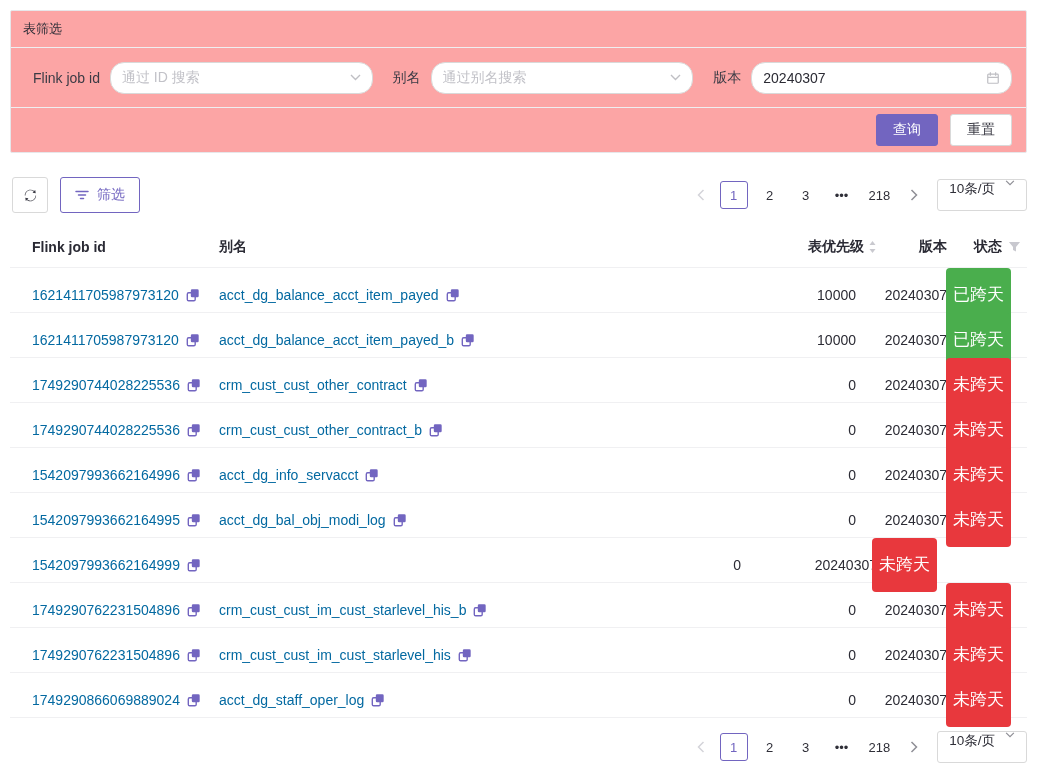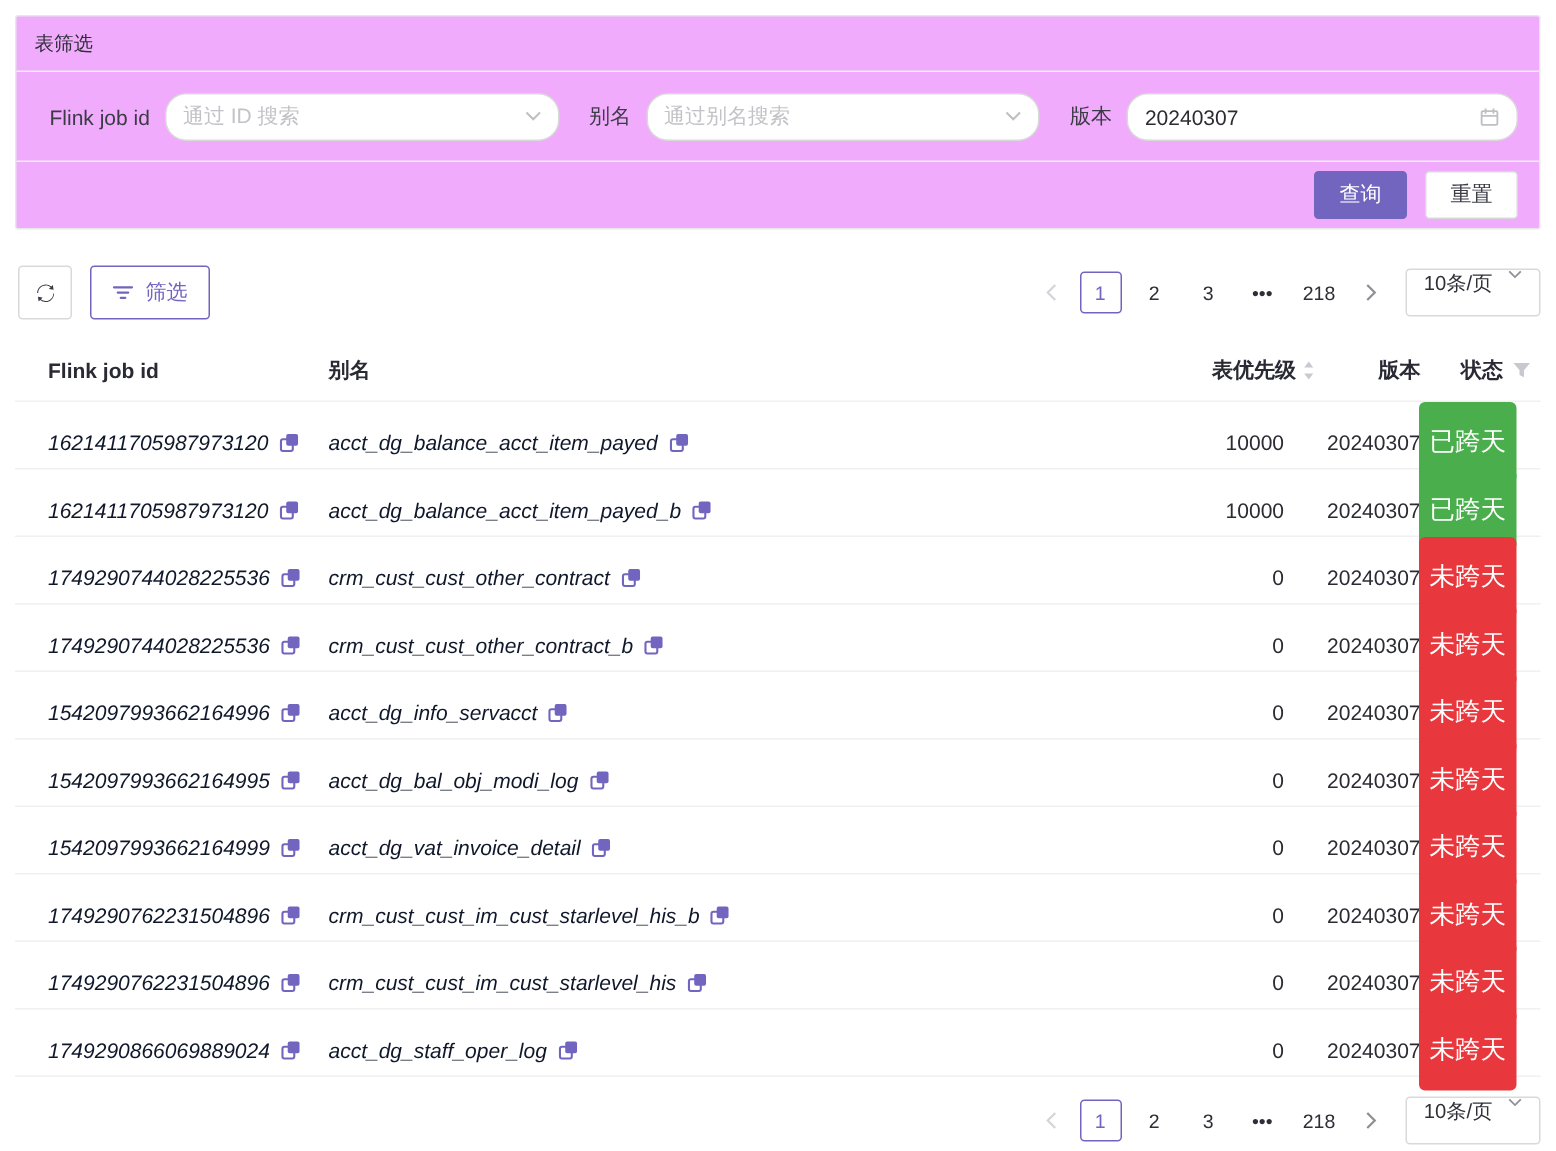--- a/index.html
+++ b/index.html
@@ -4,21 +4,21 @@
 <style>
   html,body{margin:0;padding:0;}
   body{
     width:1037px;height:767px;overflow:hidden;background:#fff;
     font-family:"Liberation Sans","DejaVu Sans",sans-serif;
     font-size:14px;color:#2b2b34;
     -webkit-font-smoothing:antialiased;
   }
   button{font-family:inherit;cursor:pointer;}
   
-  .filter-card{margin:10px 10px 0;border:1px solid #e7e7ea;border-radius:2px;background:#f0abfc;}
+  .filter-card{margin:10px 10px 0;border:1px solid #e7e7ea;border-radius:2px;background:#fca5a5;}
   .card-title{padding:9px 12px;font-size:13px;color:#2f2f38;border-bottom:1px solid #efeff1;}
   .filter-row{display:flex;align-items:center;height:59px;padding:0 14px 0 22px;border-bottom:1px solid #efeff1;}
   .f-label{margin-right:10px;color:#3b3b45;white-space:nowrap;}
   .select,.date-input{
     width:240px;height:30px;border:1px solid #d9d9d9;border-radius:14px;background:#fff;
     display:flex;align-items:center;justify-content:space-between;padding:0 11px;margin-right:20px;
   }
   .date-input{margin-right:0;}
   .placeholder{color:#c2c2c8;}
   .date-value{color:#2b2b34;}
@@ -41,21 +41,21 @@
   .pg-item{min-width:28px;height:28px;border:1px solid transparent;border-radius:3px;background:#fff;
     color:#2f2f38;font-size:13px;display:flex;align-items:center;justify-content:center;padding:0 4px;}
   .pg-item[data-active="true"]{border-color:#7265c0;color:#7265c0;}
   .pg-size{height:30px;border:1px solid #d9d9d9;border-radius:3px;display:flex;
     gap:10px;padding:0 11px;font-size:13.5px;color:#2f2f38;margin-left:4px;background:#fff;}
   
   .table{margin:14px 10px 0;}
   .t-row{display:grid;grid-template-columns:197px 1fr 115px 70px 74px;align-items:center;
     height:44px;padding:0 6px 0 12px;border-bottom:1px solid #f0f0f2;}
   .t-head{height:40px;font-weight:600;color:#2a2a34;}
-  .cell-id,.cell-alias{display:flex;align-items:center;gap:7px;color:#0f172a;font-style:italic;}
+  .cell-id,.cell-alias{display:flex;align-items:center;gap:7px;color:#0369a1;}
   .cell-id{padding-left:10px;}
   .h-id{padding-left:10px;color:#2a2a34;}
   .cell-priority{text-align:right;padding-right:21px;}
   .h-priority{display:flex;justify-content:flex-end;align-items:center;gap:4px;}
   .cell-version,.h-version{text-align:right;}
   .cell-status{display:flex;justify-content:flex-end;padding-right:10px;}
   .h-status{display:flex;justify-content:flex-end;align-items:center;gap:6px;padding-right:0;}
   .badge{height:22px;line-height:22px;padding:16px 7px;border-radius:4px;color:#fff;font-size:17px;white-space:nowrap;}
   .badge[data-status="crossed"]{background:#4aae4d;}
   .badge[data-status="not-crossed"]{background:#e8383d;}
@@ -344,29 +344,20 @@
       <div class="t-row">
         <div class="cell-id">
           <span>1542097993662164999</span>
           <button class="copy-btn">
             <svg width="14" height="14" viewBox="0 0 16 16">
               <rect x="1.5" y="5.5" width="9" height="9" rx="1.5" fill="none" stroke="#7265c0" stroke-width="1.6"></rect>
               <rect x="5.5" y="1.5" width="9" height="9" rx="1.5" fill="#7265c0"></rect>
             </svg>
           </button>
         </div>
-        <div class="cell-alias">
-          <span>acct_dg_vat_invoice_detail</span>
-          <button class="copy-btn">
-            <svg width="14" height="14" viewBox="0 0 16 16">
-              <rect x="1.5" y="5.5" width="9" height="9" rx="1.5" fill="none" stroke="#7265c0" stroke-width="1.6"></rect>
-              <rect x="5.5" y="1.5" width="9" height="9" rx="1.5" fill="#7265c0"></rect>
-            </svg>
-          </button>
-        </div>
         <div class="cell-priority">0</div>
         <div class="cell-version">20240307</div>
         <div class="cell-status">
           <span class="badge" data-status="not-crossed">未跨天</span>
         </div>
       </div>
 
       <div class="t-row">
         <div class="cell-id">
           <span>1749290762231504896</span>

